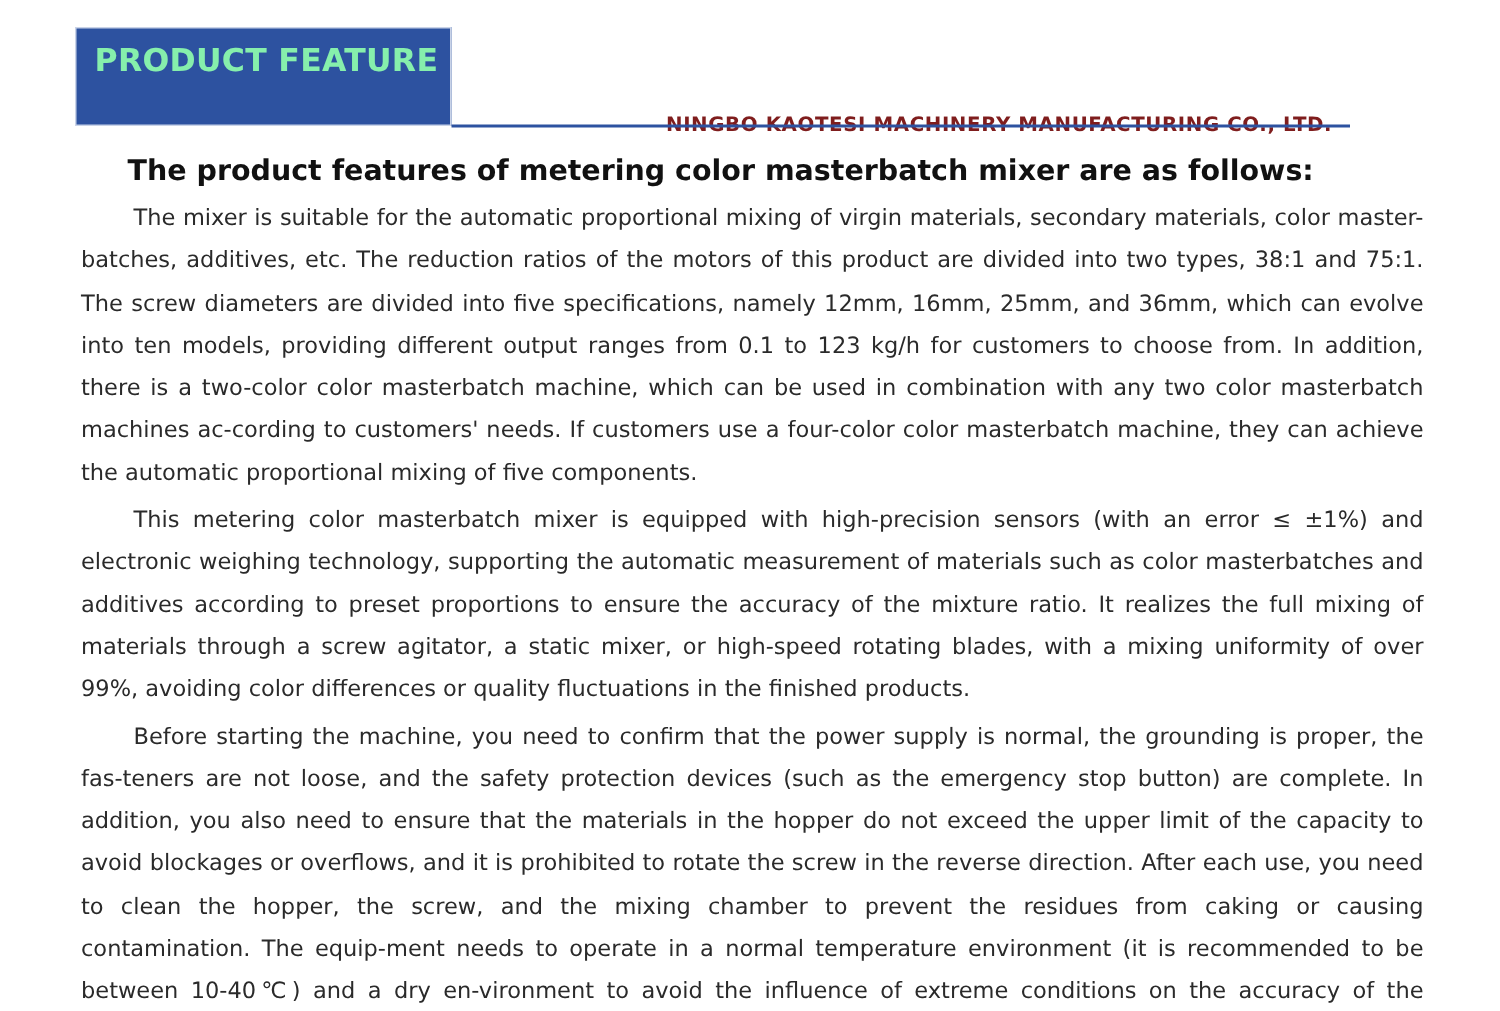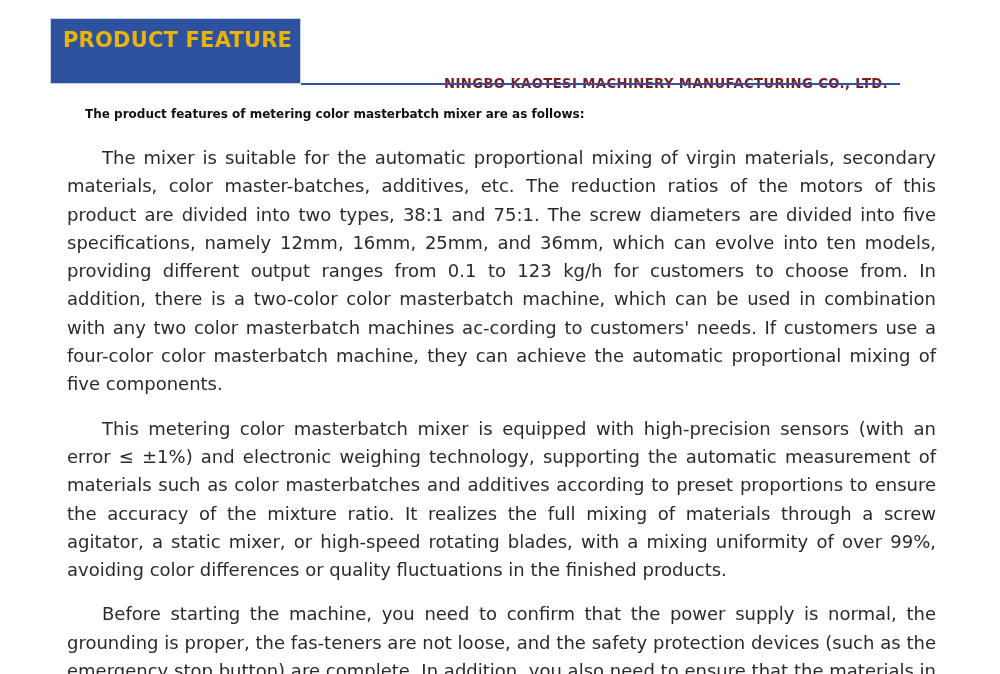--- a/index.html
+++ b/index.html
@@ -3,36 +3,36 @@
   <meta charset="utf-8">
   <style>
     html, body { margin: 0; padding: 0; background: #ffffff; }
     body { width: 1000px; height: 674px; position: relative; overflow: hidden; font-family: "DejaVu Sans", sans-serif; color: #2a2a2a; }
     .title-box {
       position: absolute; left: 50px; top: 18px; width: 251px; height: 66px;
       background: #2d52a0; box-sizing: border-box; padding: 8px 0 0 12px;
       border: 1px solid #c9d3e8;
     }
     .title-line {
-      display: block; color: #eab308; font-family: "DejaVu Sans", sans-serif;
+      display: block; color: #86efac; font-family: "DejaVu Sans", sans-serif;
       font-weight: bold; font-size: 21px; line-height: 26px; letter-spacing: 0.2px; white-space: nowrap;
     }
     .rule {
       position: absolute; left: 301px; top: 83px; width: 599px; height: 2px; background: #2d52a0;
     }
     .company {
       position: absolute; left: 444px; top: 76px; color: #7f1d1d; font-weight: bold;
       font-size: 13.2px; letter-spacing: 0.4px; white-space: nowrap;
     }
     .content { position: absolute; left: 51px; top: 100px; width: 901px; }
     .lead {
-      font-weight: bold; font-size: 12px; color: #111111; margin: 0 0 0 34px; line-height: 28px; white-space: nowrap;
+      font-weight: bold; font-size: 19px; color: #111111; margin: 0 0 0 34px; line-height: 28px; white-space: nowrap;
     }
     .para {
-      margin: 16px; font-size: 18px; line-height: 28.3px; text-align: justify; text-indent: 35px; color: #2a2a2a;
+      margin: 3px; font-size: 15px; line-height: 28.3px; text-align: justify; text-indent: 35px; color: #2a2a2a;
     }
   </style>
 </head>
 <body>
 
 <div class="title-box">
   <span class="title-line">PRODUCT FEATURE</span>
 </div>
 <div class="company">NINGBO KAOTESI MACHINERY MANUFACTURING CO., LTD.</div>
 <div class="rule"></div>

